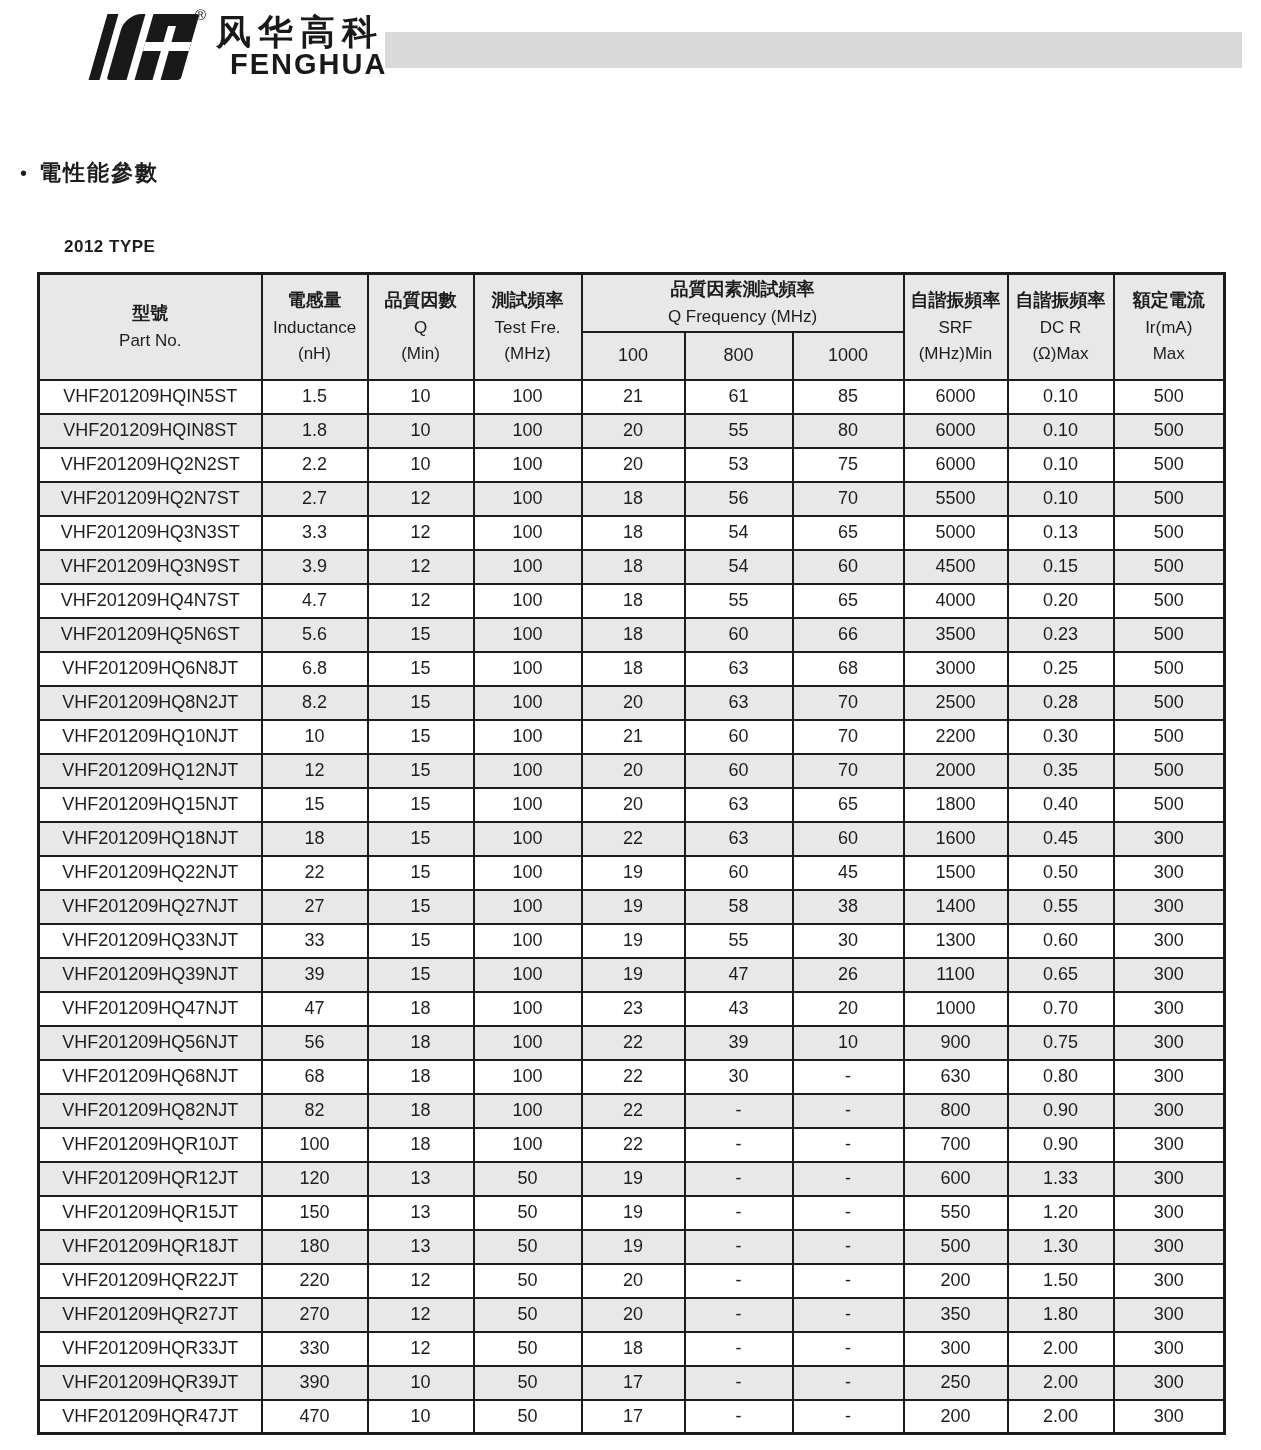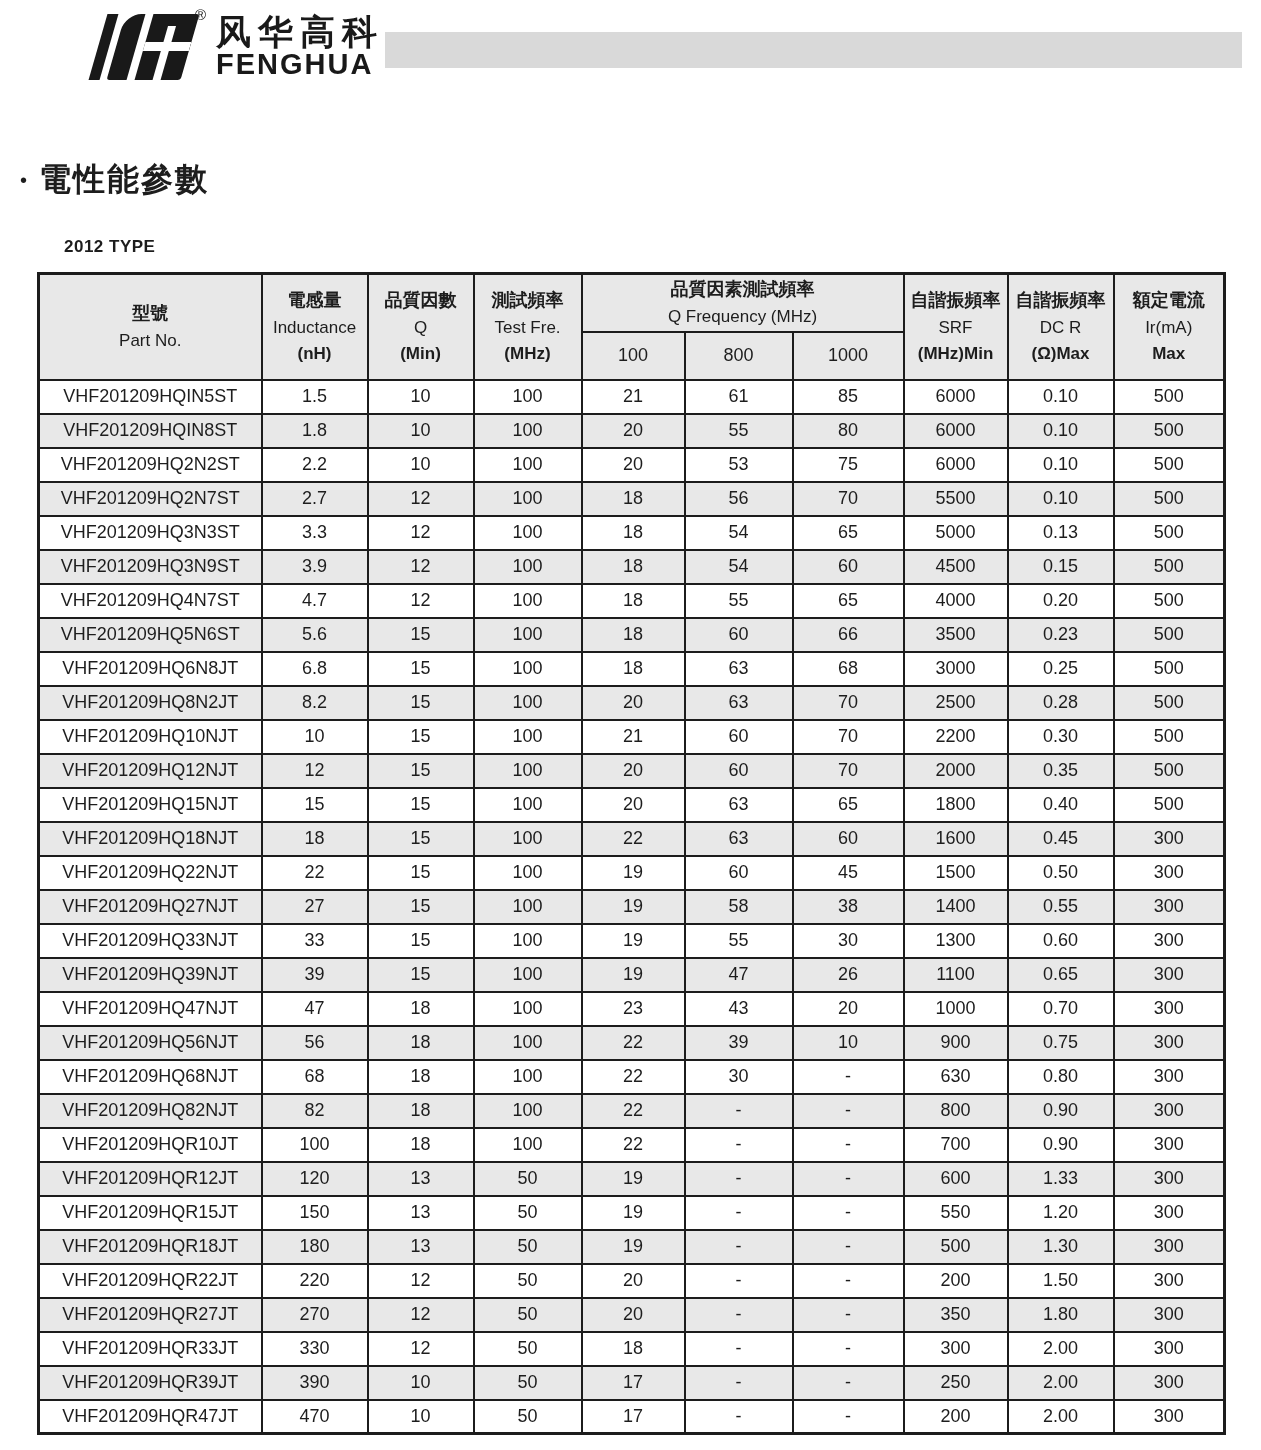--- a/index.html
+++ b/index.html
@@ -18,43 +18,43 @@
                background:#191919; transform:skewX(-16deg); }
   .lm-body   { position:absolute; left:32px; top:2px; width:74px; height:66px;
                background:#191919; transform:skewX(-16deg);
                border-radius:16px 3px 3px 3px; overflow:hidden; }
   .lm-cut-v1 { position:absolute; left:20px; top:0;  width:8px; height:66px; background:#fff; transform:skewX(0deg); }
   .lm-cut-v2 { position:absolute; left:46px; top:12px; width:8px; height:54px; background:#fff; }
   .lm-cut-h  { position:absolute; left:28px; top:28px; width:46px; height:9px;  background:#fff; }
   .lm-reg { position:absolute; right:-4px; top:-6px; font-size:15px; color:#191919; }
   .logo-text { margin-left:14px; padding-top:2px; }
   .logo-cn { font-size:35px; font-weight:700; letter-spacing:7px; color:#191919; line-height:1.0; }
-  .logo-en { font-size:29px; font-weight:700; letter-spacing:2px; color:#191919; line-height:1.05; }
+  .logo-en { font-size:29px; font-weight:700; letter-spacing:2px; color:#191919; line-height:1.05;margin-left:14px; }
 
   .top-banner { position:absolute; left:385px; top:32px; width:857px; height:36px; background:#d9d9d9; }
 
   
   .section-title { position:absolute; left:20px; top:158px; display:flex; align-items:center; white-space:nowrap; }
   .st-bullet { font-size:20px; margin-right:12px; line-height:1; }
-  .st-cn { font-size:32px; font-weight:700; letter-spacing:2px; }
+  .st-cn { font-size:22px; font-weight:700; letter-spacing:2px; }
   .st-en { font-size:30px; font-weight:400; margin-left:10px; letter-spacing:0.5px; }
 
   .type-label { position:absolute; left:64px; top:237px; font-size:17px; font-weight:700; letter-spacing:0.5px; }
 
   
   table.spec { position:absolute; left:37px; top:272px; width:1186px;
                border-collapse:collapse; table-layout:fixed;
                border:3px solid #1c1c1c; }
   .spec th, .spec td { border:2px solid #1c1c1c; text-align:center; vertical-align:middle; padding:0 2px; }
   .spec thead th { background:#e8e8e8; font-weight:400; }
   .spec thead tr.h1 { height:58px; }
   .spec thead tr.h2 { height:48px; }
   .h-cn  { display:block; font-size:18px; font-weight:700; line-height:1.55; }
   .h-en  { display:block; font-size:17px; font-weight:400; line-height:1.5; }
-  .h-unit{ display:block; font-size:17px; font-weight:700; line-height:1.5; }
+  .h-unit{ display:block; font-size:17px; font-weight:400; line-height:1.5; }
   .h-sub { font-size:18px; }
   .spec tbody tr { height:34px;padding-left:21px; }
   .spec tbody tr:nth-child(even) { background:#e8e8e8; }
   .spec tbody td { font-size:18px; }
 </style>
 </head>
 <body>
 
 <div class="logo-wrap">
   <div class="logo-mark">

